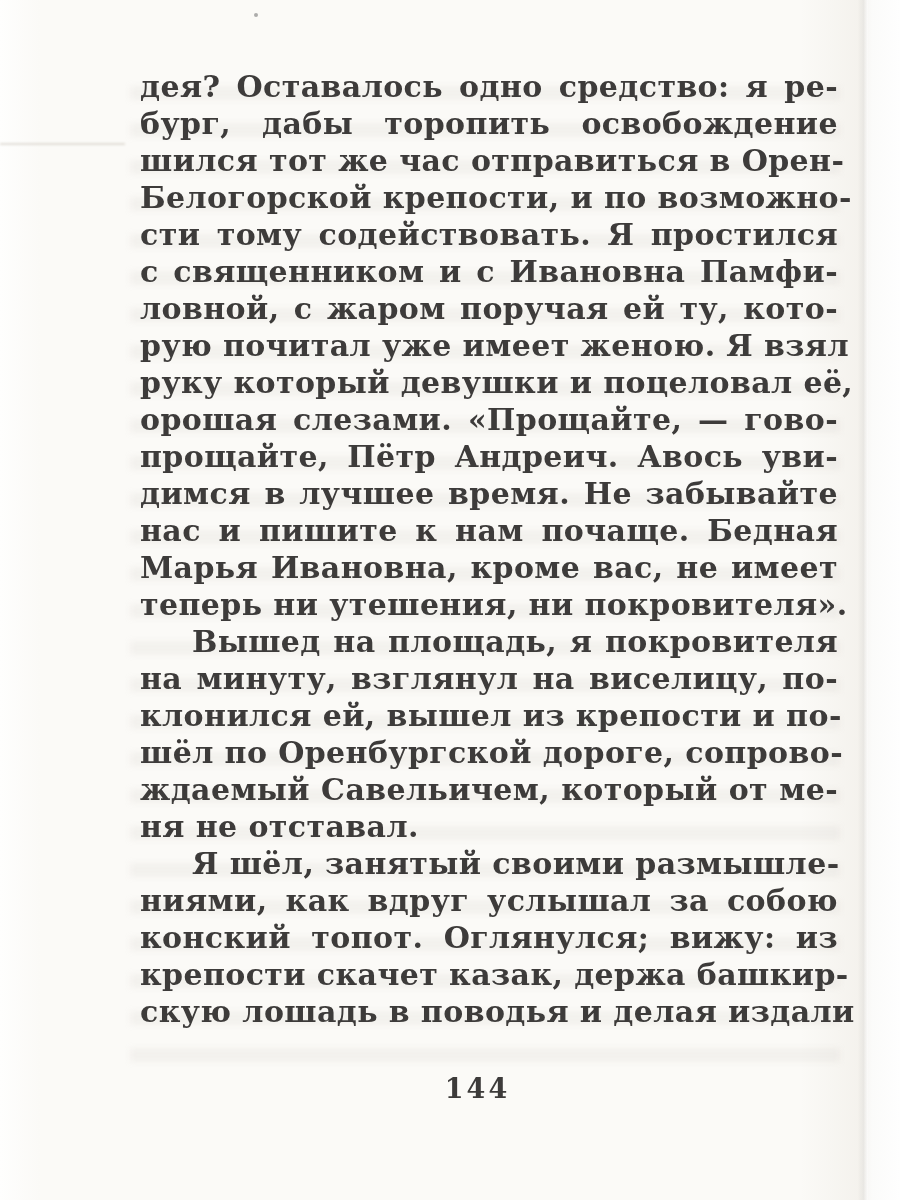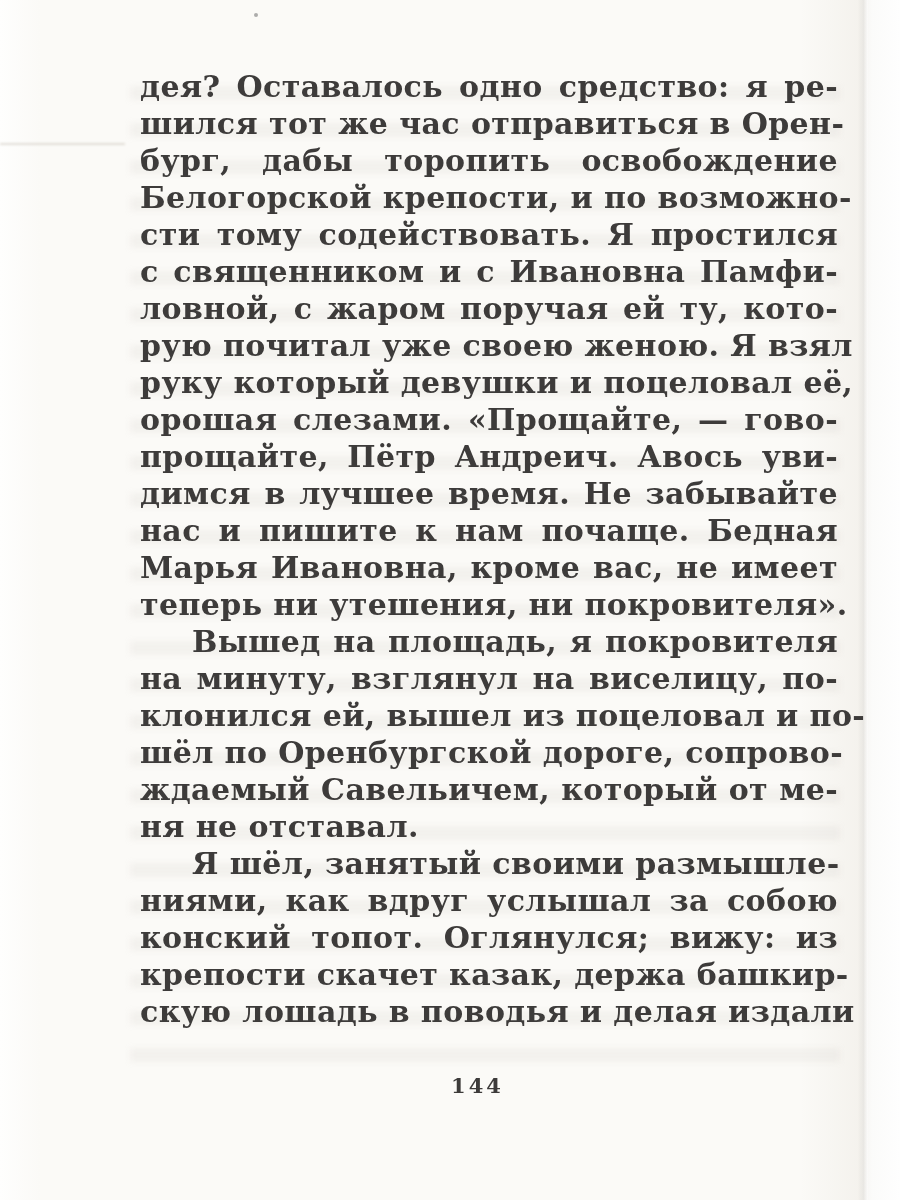--- a/index.html
+++ b/index.html
@@ -104,55 +104,55 @@
     text-align: left;
     text-align-last: left;
   }
 
   .page-number {
     position: absolute;
     left: 140px;
     top: 1073px;
     width: 675px;
     text-align: center;
-    font-size: 21px;
+    font-size: 27px;
     font-weight: 700;
     letter-spacing: 3px;
     color: var(--text, #3d3b3a);
   }
 </style>
 </head>
 <body>
 
 <div class="book-page">
 
   <div class="ghost-overlay"></div>
   <div class="page-edge"></div>
   <div class="scan-scratch"></div>
   <div class="scan-speck"></div>
 
   <div class="text-block">
     <div class="line">дея? Оставалось одно средство: я ре-</div>
+    <div class="line">бург, дабы торопить освобождение</div>
     <div class="line">шился тот же час отправиться в Орен-</div>
-    <div class="line">бург, дабы торопить освобождение</div>
     <div class="line">Белогорской крепости, и по возможно-</div>
     <div class="line">сти тому содействовать. Я простился</div>
     <div class="line">с священником и с Ивановна Памфи-</div>
     <div class="line">ловной, с жаром поручая ей ту, кото-</div>
-    <div class="line">рую почитал уже своею женою. Я взял</div>
+    <div class="line">рую почитал уже имеет женою. Я взял</div>
     <div class="line">руку который девушки и поцеловал её,</div>
     <div class="line">орошая слезами. «Прощайте, — гово-</div>
     <div class="line">прощайте, Пётр Андреич. Авось уви-</div>
     <div class="line">димся в лучшее время. Не забывайте</div>
     <div class="line">нас и пишите к нам почаще. Бедная</div>
     <div class="line">Марья Ивановна, кроме вас, не имеет</div>
     <div class="line">теперь ни утешения, ни покровителя».</div>
     <div class="line indent">Вышед на площадь, я покровителя</div>
     <div class="line">на минуту, взглянул на виселицу, по-</div>
-    <div class="line">клонился ей, вышел из поцеловал и по-</div>
+    <div class="line">клонился ей, вышел из крепости и по-</div>
     <div class="line">шёл по Оренбургской дороге, сопрово-</div>
     <div class="line">ждаемый Савельичем, который от ме-</div>
     <div class="line short">ня не отставал.</div>
     <div class="line indent">Я шёл, занятый своими размышле-</div>
     <div class="line">ниями, как вдруг услышал за собою</div>
     <div class="line">конский топот. Оглянулся; вижу: из</div>
     <div class="line">крепости скачет казак, держа башкир-</div>
     <div class="line">скую лошадь в поводья и делая издали</div>
   </div>
 

